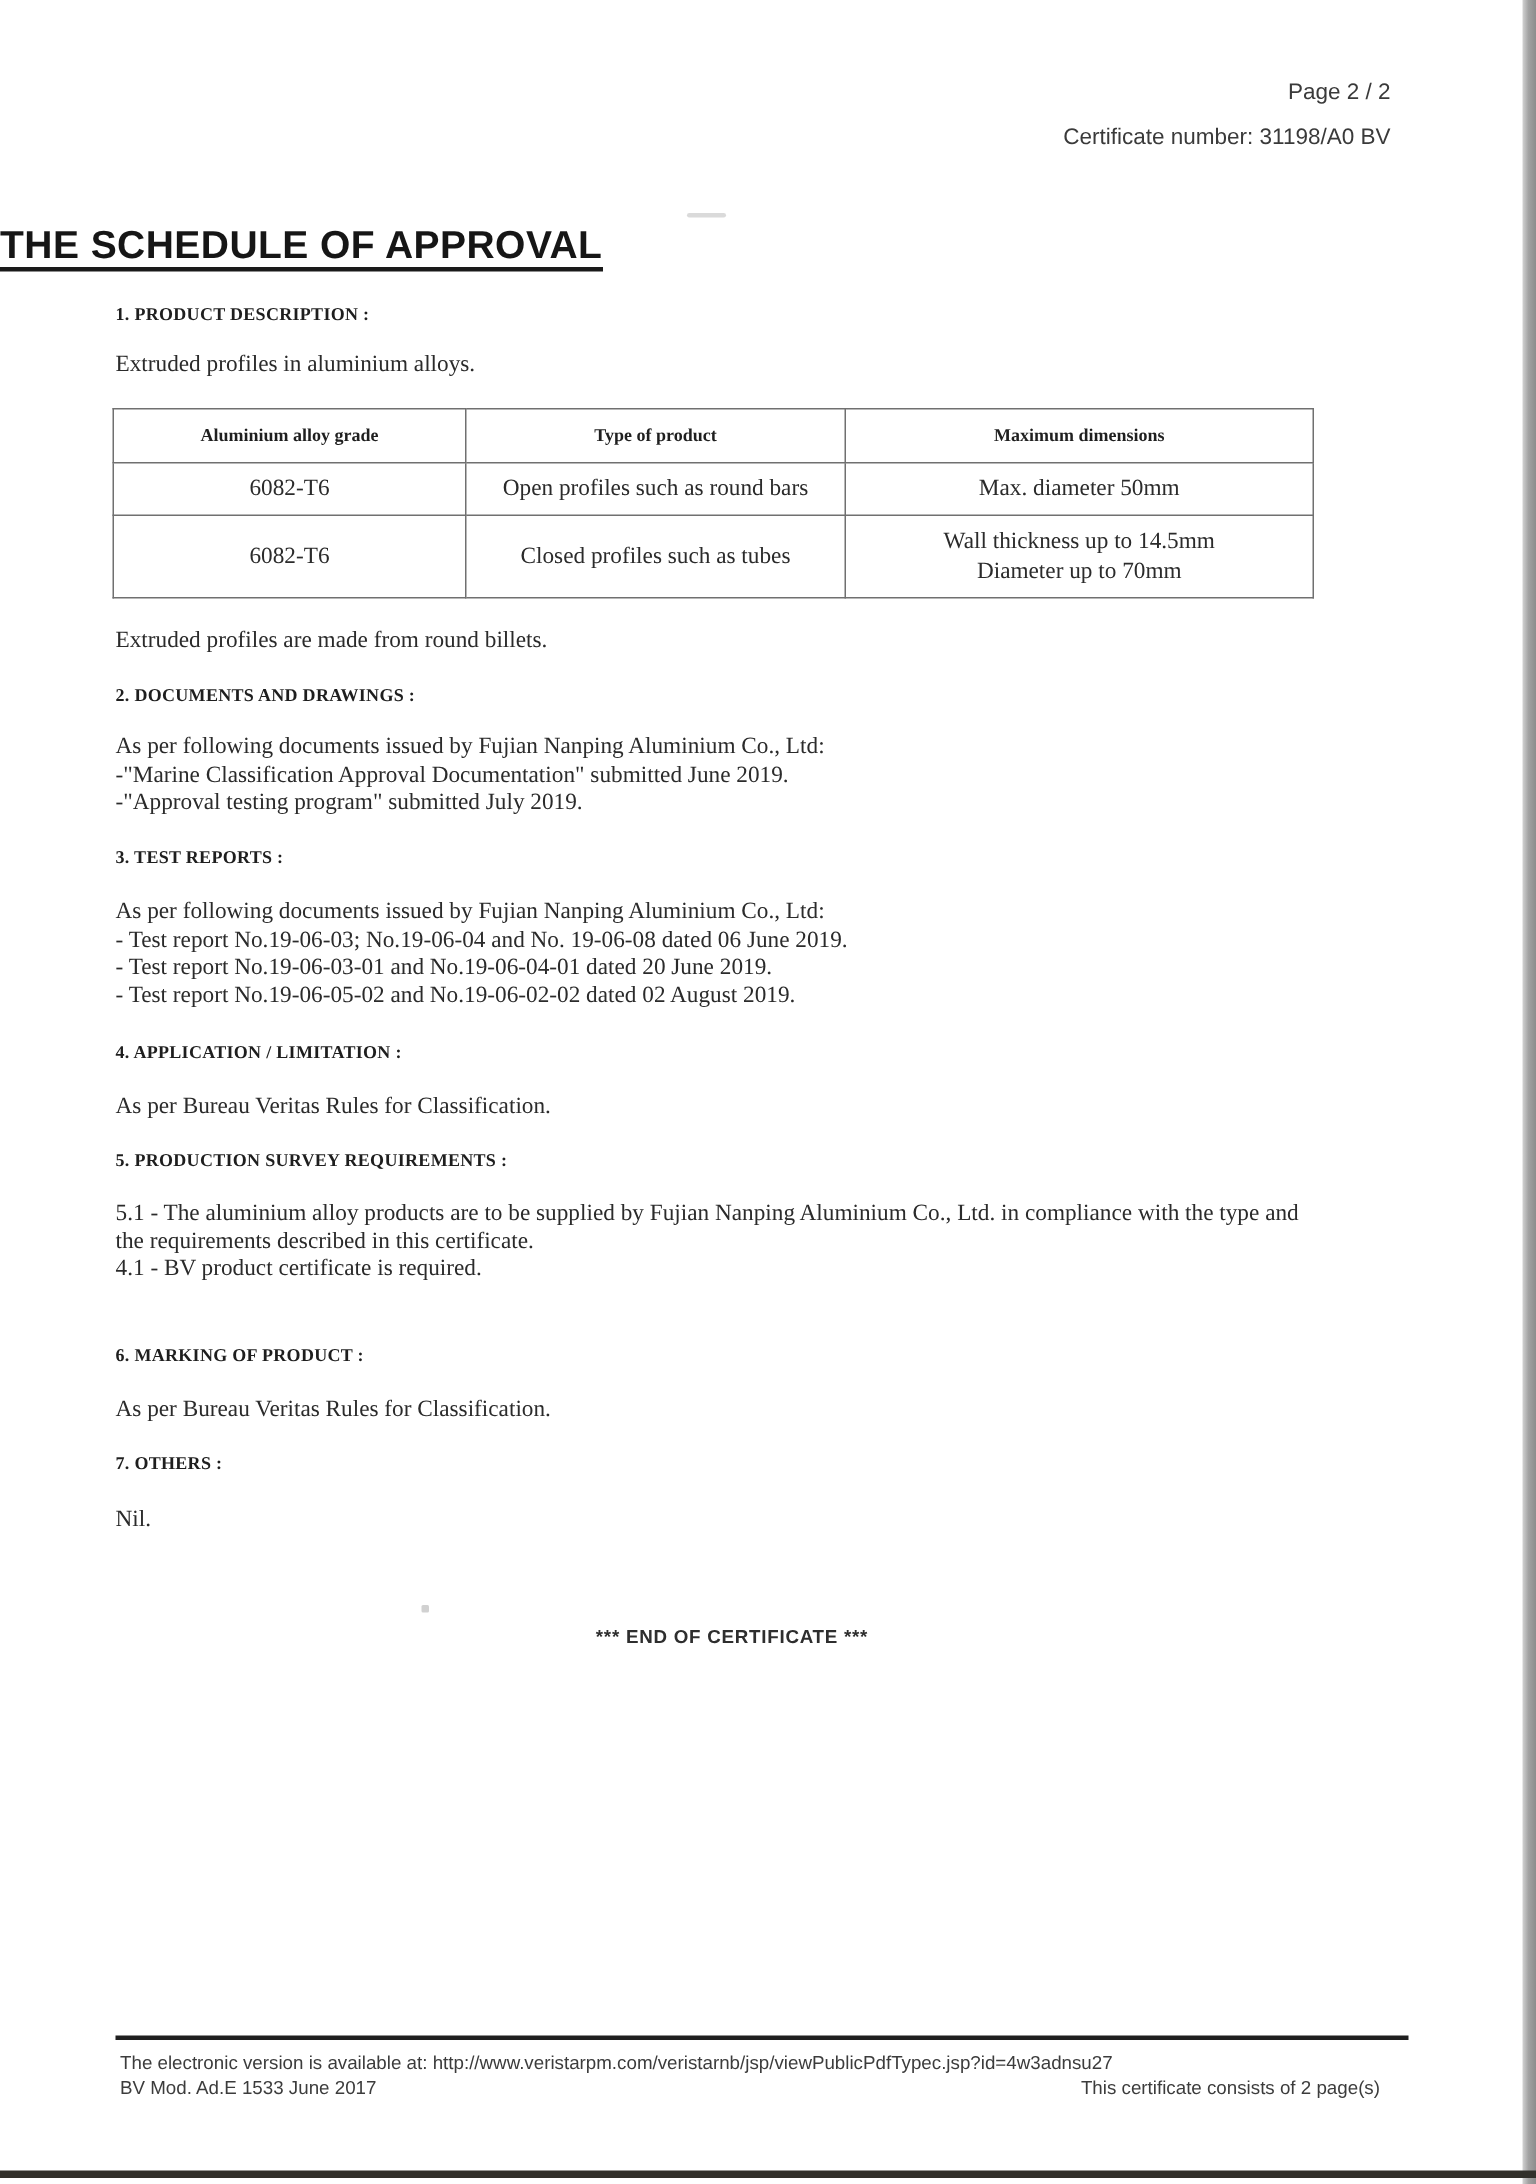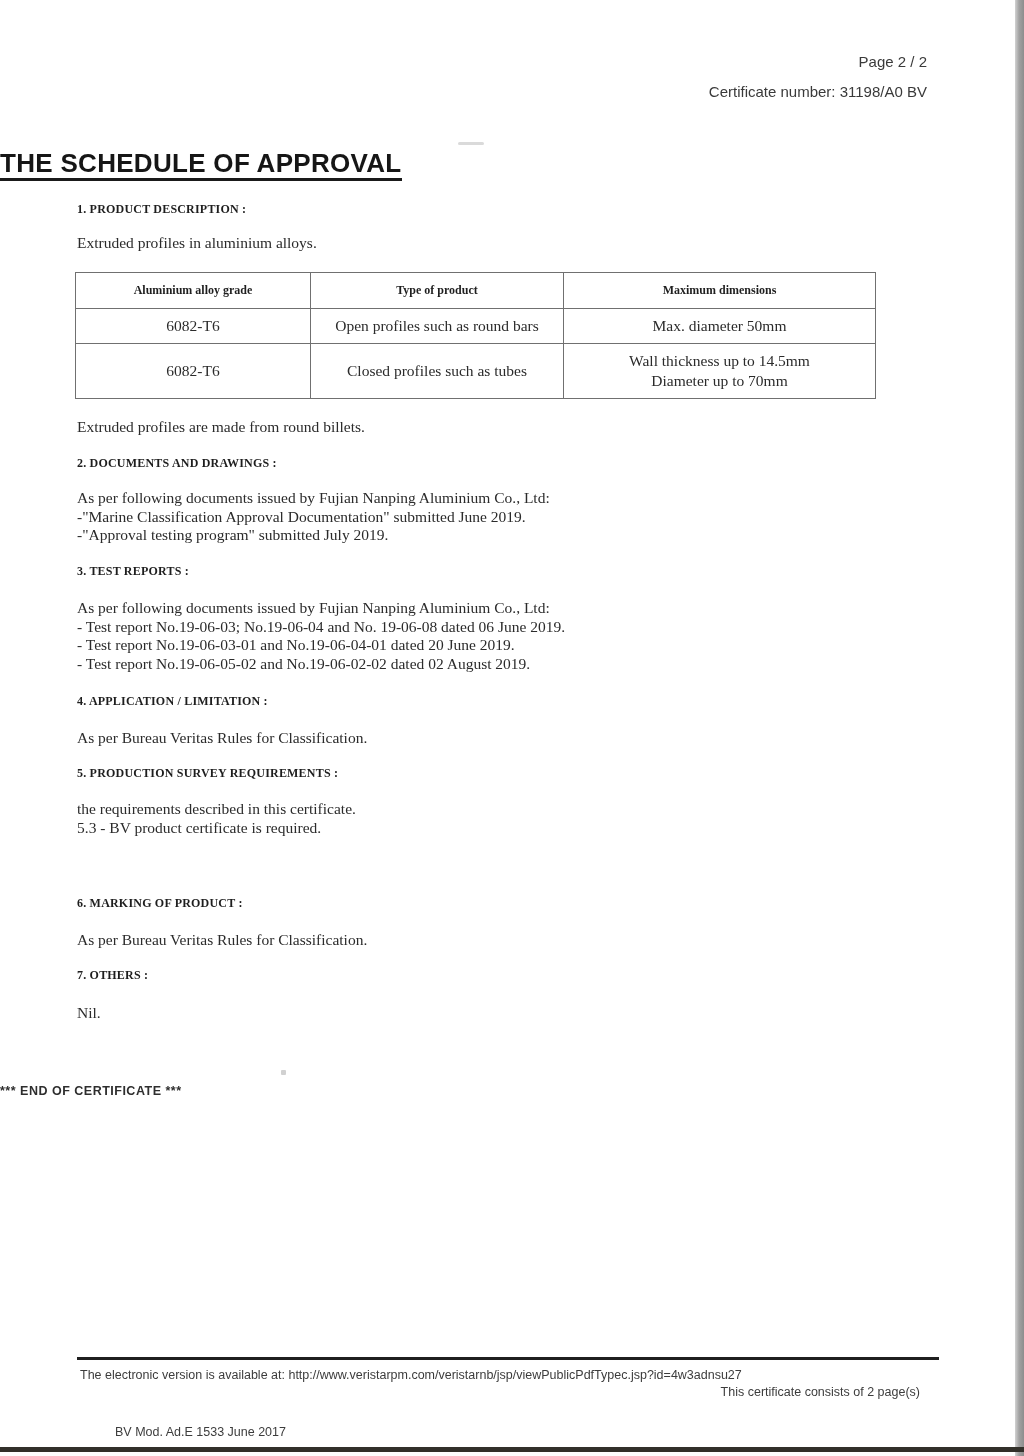--- a/index.html
+++ b/index.html
@@ -27,26 +27,26 @@
   
   .alloy-table{top:272px;left:75px;}
   table{border-collapse:collapse;table-layout:fixed;width:800px;background:transparent;}
   th,td{border:1px solid #707070;text-align:center;vertical-align:middle;padding:0 6px;color:#2b2b2b;}
   th{font-weight:bold;font-size:12px;height:35px;color:#1f1f1f;}
   td{font-size:15.5px;}
   tr.r1 td{height:34px;}
   tr.r2 td{height:54px;}
   td .dim-line{line-height:20px;}
   
-  .end-marker{top:1084px;left:0;width:976px;text-align:left;
+  .end-marker{top:1084px;left:0;width:976px;text-align:center;
     font-weight:bold;font-size:12.5px;letter-spacing:.5px;color:#2e2e2e;}
   
   .footer-rule{top:1357px;left:77px;width:862px;height:3px;background:#1f1f1f;}
   .footer-line1{top:1368px;left:80px;font-size:12.5px;color:#3c3c3c;}
-  .footer-line2-left{top:1425px;left:80px;font-size:12.5px;color:#3c3c3c;margin-left:35px;}
+  .footer-line2-left{top:1385px;left:80px;font-size:12.5px;color:#3c3c3c;}
   .footer-line2-right{top:1385px;right:104px;font-size:12.5px;color:#3c3c3c;}
   
   .scan-strip-right{top:0;right:0;width:9px;height:1456px;
     background:linear-gradient(to right,#d2d2d2 0%,#a2a2a2 45%,#8d8d8d 100%);}
   .scan-edge-bottom{left:0;top:1447px;width:1024px;height:5px;background:#32302a;}
   .speck1{top:1070px;left:281px;width:5px;height:5px;background:#9a9a9a;opacity:.45;border-radius:1px;}
   .speck2{top:142px;left:458px;width:26px;height:3px;background:#b5b5b5;opacity:.5;border-radius:2px;}
 </style>
 </head>
 <body>
@@ -108,22 +108,23 @@
   <div>- Test report No.19-06-03; No.19-06-04 and No. 19-06-08 dated 06 June 2019.</div>
   <div>- Test report No.19-06-03-01 and No.19-06-04-01 dated 20 June 2019.</div>
   <div>- Test report No.19-06-05-02 and No.19-06-02-02 dated 02 August 2019.</div>
 </div>
 
 <div class="abs heading" style="top:691px;">4. APPLICATION / LIMITATION :</div>
 <div class="abs body-line" style="top:728px;">As per Bureau Veritas Rules for Classification.</div>
 
 <div class="abs heading" style="top:763px;">5. PRODUCTION SURVEY REQUIREMENTS :</div>
 <div class="abs para" style="top:800px;">
+  <div>5.1 - The aluminium alloy products are to be supplied by Fujian Nanping Aluminium Co., Ltd. in compliance with the type and</div>
   <div>the requirements described in this certificate.</div>
-  <div>5.3 - BV product certificate is required.</div>
+  <div>4.1 - BV product certificate is required.</div>
 </div>
 
 <div class="abs heading" style="top:893px;">6. MARKING OF PRODUCT :</div>
 <div class="abs body-line" style="top:930px;">As per Bureau Veritas Rules for Classification.</div>
 
 <div class="abs heading" style="top:965px;">7. OTHERS :</div>
 <div class="abs body-line" style="top:1003px;">Nil.</div>
 
 <div class="abs end-marker sans">*** END OF CERTIFICATE ***</div>
 

